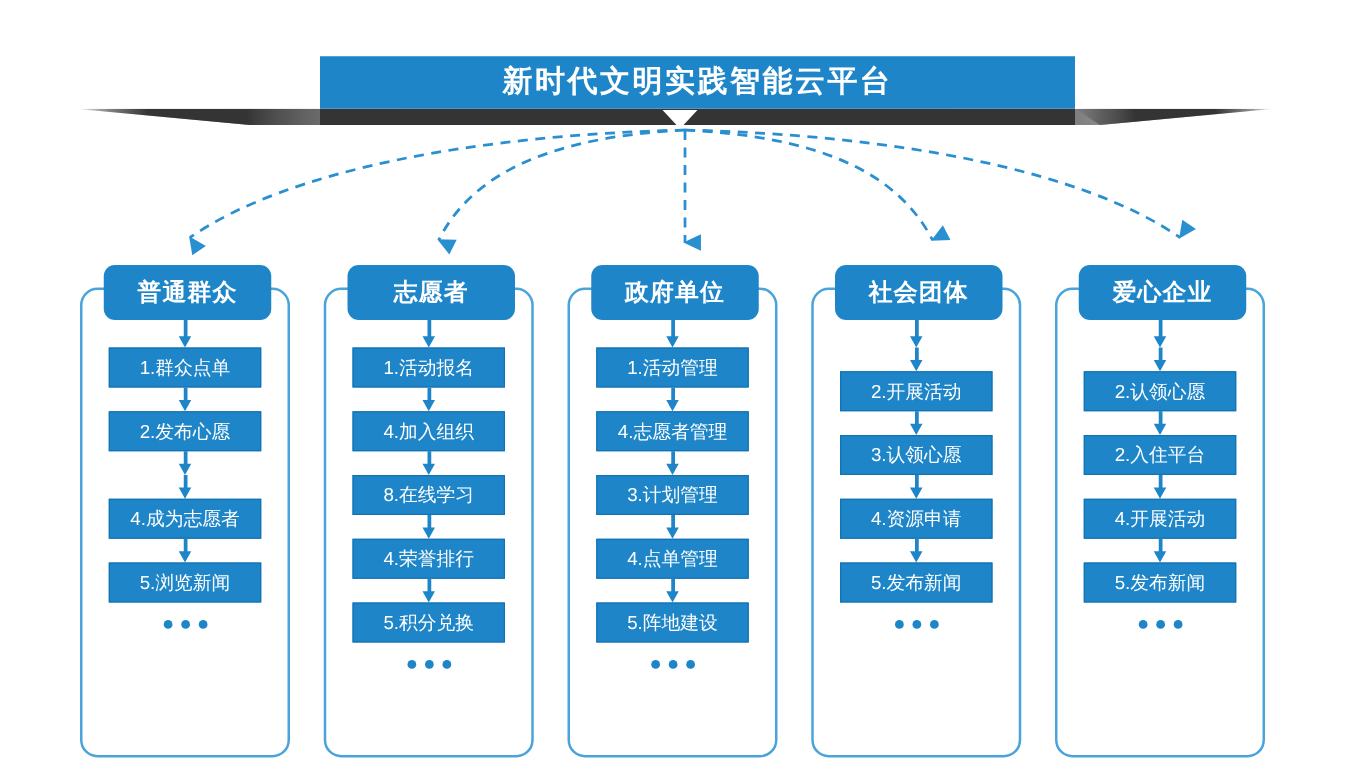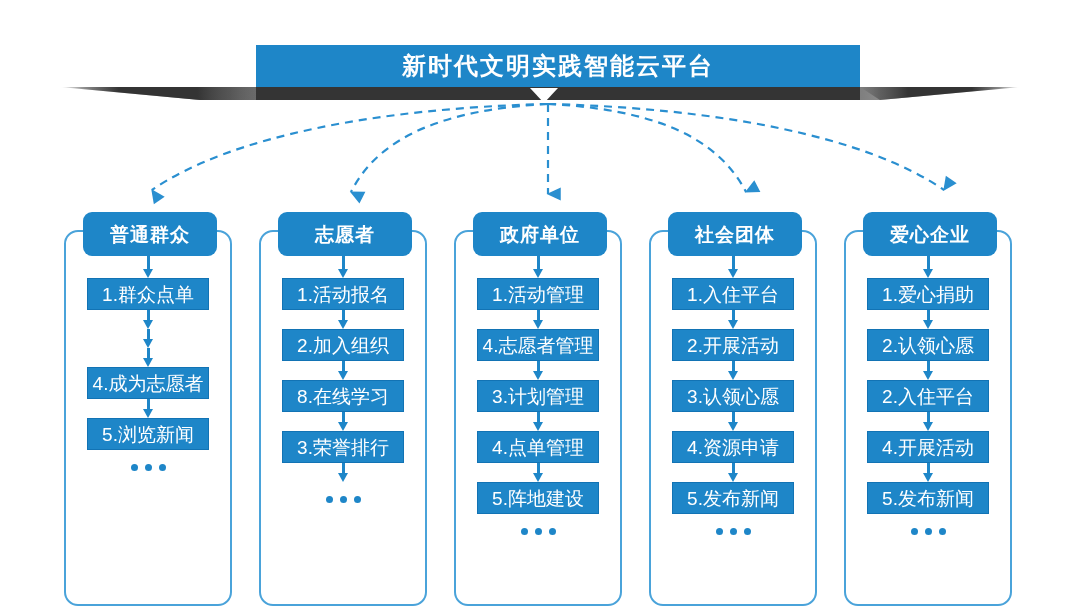--- a/index.html
+++ b/index.html
@@ -165,21 +165,21 @@
     height: 32px;
     background: #1e86c8;
     border: 1px solid #1273b4;
     box-sizing: border-box;
     display: flex;
     align-items: center;
     justify-content: center;
   }
   .step-label {
     color: #ffffff;
-    font-size: 19px;
+    font-size: 15px;
     line-height: 1;
     white-space: nowrap;
   }
 
   .ellipsis {
     margin-top: 14px;
     display: flex;
     gap: 7px;
   }
   .ellipsis .dot {
@@ -243,20 +243,23 @@
         <div class="col-frame"></div>
         <div class="col-head">
           <span class="col-head-label">普通群众</span>
         </div>
         <div class="col-body">
           <div class="arrow-down"></div>
           <div class="step">
             <span class="step-label">1.群众点单</span>
           </div>
           <div class="arrow-down short"></div>
+          <div class="step">
+            <span class="step-label">2.发布心愿</span>
+          </div>
           <div class="arrow-down short"></div>
           <div class="arrow-down short"></div>
           <div class="step">
             <span class="step-label">4.成为志愿者</span>
           </div>
           <div class="arrow-down short"></div>
           <div class="step">
             <span class="step-label">5.浏览新闻</span>
           </div>
           <div class="ellipsis" title="...">
@@ -271,31 +274,34 @@
         <div class="col-head">
           <span class="col-head-label">志愿者</span>
         </div>
         <div class="col-body">
           <div class="arrow-down"></div>
           <div class="step">
             <span class="step-label">1.活动报名</span>
           </div>
           <div class="arrow-down short"></div>
           <div class="step">
-            <span class="step-label">2.加入组织</span>
+            <span class="step-label">4.加入组织</span>
           </div>
           <div class="arrow-down short"></div>
           <div class="step">
             <span class="step-label">8.在线学习</span>
           </div>
           <div class="arrow-down short"></div>
           <div class="step">
-            <span class="step-label">3.荣誉排行</span>
-          </div>
-          <div class="arrow-down short"></div>
+            <span class="step-label">4.荣誉排行</span>
+          </div>
+          <div class="arrow-down short"></div>
+          <div class="step">
+            <span class="step-label">5.积分兑换</span>
+          </div>
           <div class="ellipsis" title="...">
             <span class="dot"></span>
             <span class="dot"></span>
             <span class="dot"></span>
           </div>
         </div>
       </div>
       <div class="column">
         <div class="col-frame"></div>
         <div class="col-head">
@@ -329,23 +335,20 @@
           </div>
         </div>
       </div>
       <div class="column">
         <div class="col-frame"></div>
         <div class="col-head">
           <span class="col-head-label">社会团体</span>
         </div>
         <div class="col-body">
           <div class="arrow-down"></div>
-          <div class="step">
-            <span class="step-label">1.入住平台</span>
-          </div>
           <div class="arrow-down short"></div>
           <div class="step">
             <span class="step-label">2.开展活动</span>
           </div>
           <div class="arrow-down short"></div>
           <div class="step">
             <span class="step-label">3.认领心愿</span>
           </div>
           <div class="arrow-down short"></div>
           <div class="step">
@@ -362,23 +365,20 @@
           </div>
         </div>
       </div>
       <div class="column">
         <div class="col-frame"></div>
         <div class="col-head">
           <span class="col-head-label">爱心企业</span>
         </div>
         <div class="col-body">
           <div class="arrow-down"></div>
-          <div class="step">
-            <span class="step-label">1.爱心捐助</span>
-          </div>
           <div class="arrow-down short"></div>
           <div class="step">
             <span class="step-label">2.认领心愿</span>
           </div>
           <div class="arrow-down short"></div>
           <div class="step">
             <span class="step-label">2.入住平台</span>
           </div>
           <div class="arrow-down short"></div>
           <div class="step">

